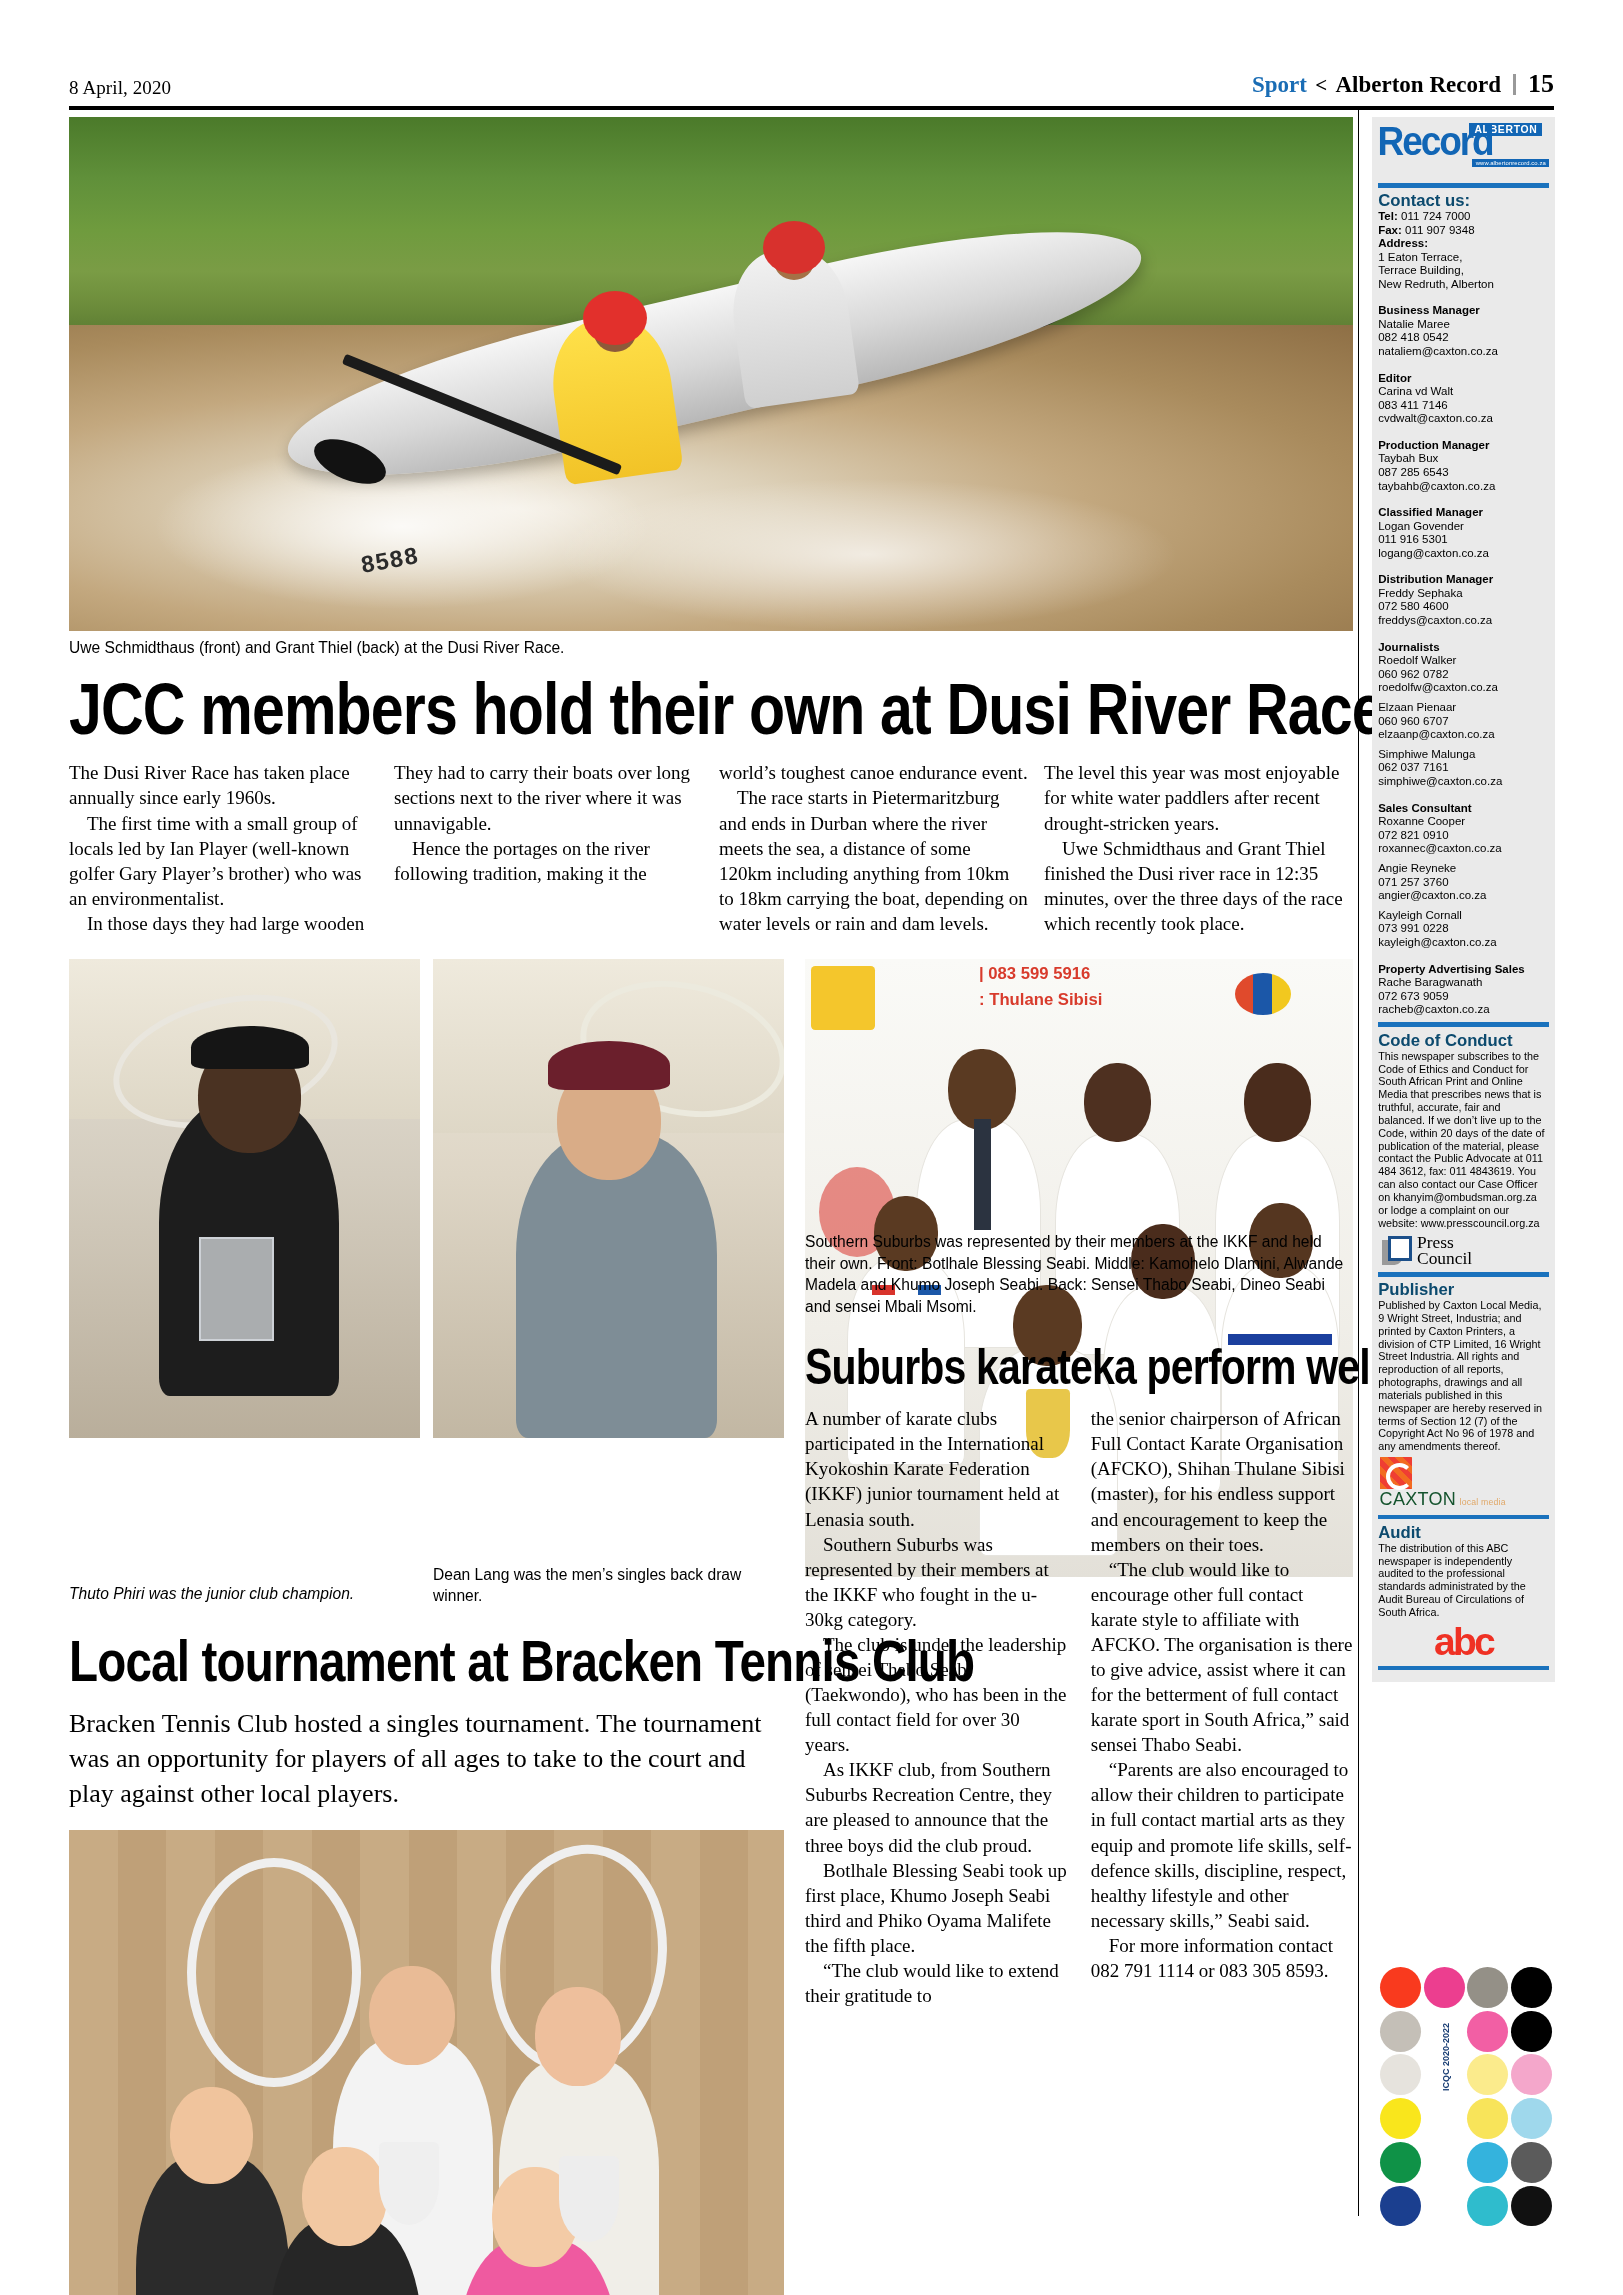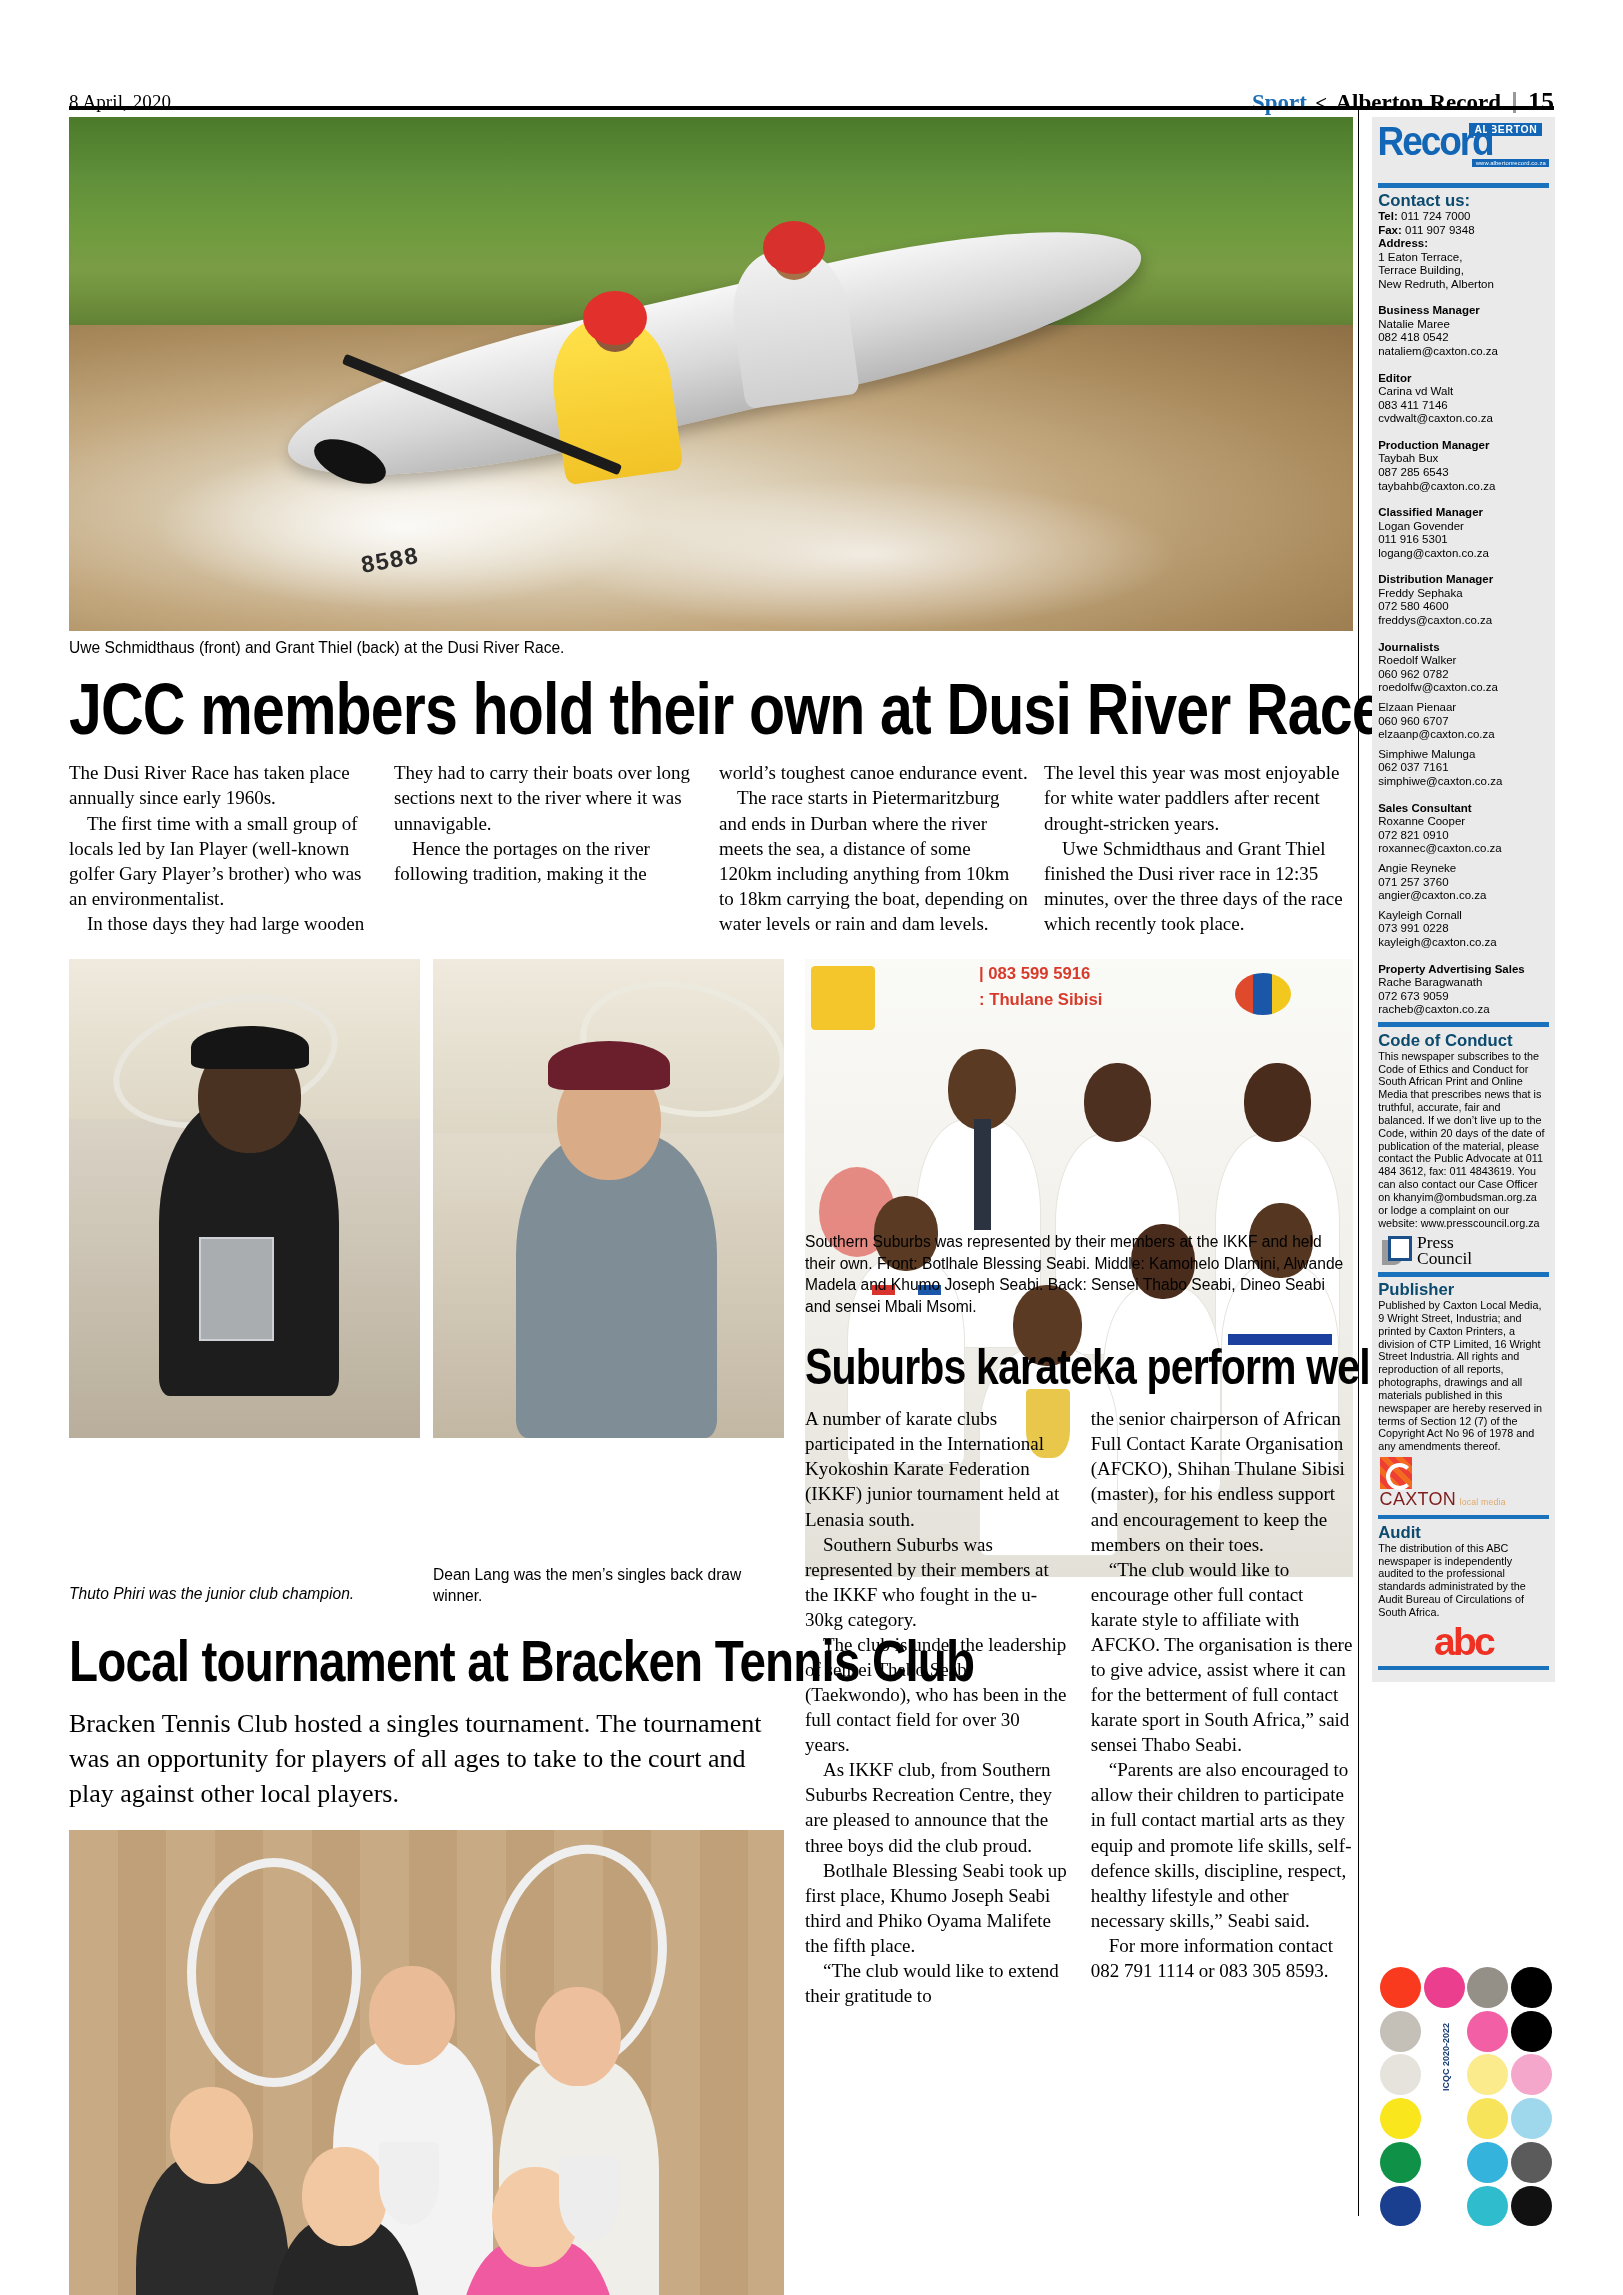--- a/index.html
+++ b/index.html
@@ -9,21 +9,21 @@
     font-family: "Liberation Serif", serif;
     color: #000;
     position: relative;
     overflow: hidden;
   }
   .page { position: absolute; inset: 0; }
 
   
   .masthead-row {
     position: absolute; left: 69px; top: 57px; width: 1485px; height: 42px;
-    display: flex; align-items: center; justify-content: space-between; margin-top: 24px;
+    display: flex; align-items: flex-end; justify-content: space-between;
   }
   .dateline { font-size: 19px; letter-spacing: 0.1px; }
   .folio { display: flex; align-items: baseline; gap: 8.3px; font-size: 23px; font-weight: bold; }
   .folio .sport { color: #1a6db5; }
   .folio .chev { color: #000; font-size: 21px; }
   .folio .pub { color: #000; font-weight: bold; }
   .folio .rule { display:inline-block; width:2.1px; height:21px; background:#999; margin:0 4.2px; position:relative; top:2.8px; }
   .folio .pageno { font-size: 26px; font-weight: bold; }
   .head-rule {
     position: absolute; left: 69px; top: 106px; width: 1485px; height: 4.2px; background: #000;
@@ -159,21 +159,21 @@
   .pc-text .p1t { font-size:17.4px; }
   .pc-text .p2t { font-size:17.4px; }
 
   .caxton { margin:3.5px 0 1.4px 1.4px; }
   .cx-mark { width:32px; height:32px; background:
       repeating-linear-gradient(45deg,#f26b21 0 5.6px,#ef3e33 5.6px 11px); position:relative; }
   .cx-mark::after {
     content:""; position:absolute; left:6.2px; top:6.2px; width:19.4px; height:19.4px;
     border:4.9px solid #fff; border-radius:50%; border-right-color:transparent;
   }
-  .cx-word { font-family:"Liberation Sans",sans-serif; font-size:18px; letter-spacing:0.3px; color:#7f1d1d; }
+  .cx-word { font-family:"Liberation Sans",sans-serif; font-size:18px; letter-spacing:0.3px; color:#14532d; }
   .cx-sub { font-size:8.7px; color:#e0a868; letter-spacing:0.2px; }
 
   .abc-logo { font-family:"Liberation Sans",sans-serif; font-weight:bold; font-size:39px;
      color:#ef3124; text-align:center; letter-spacing:-2.8px; line-height:1; margin-top:2.8px; }
 
   
   .colorchart { position:absolute; left:1380px; top:1967px; width:172px; height:250px; background:#fff; }
   .cc-grid { display:grid; grid-template-columns:repeat(4,1fr); gap:2.8px; }
   .dot { width:100%; padding-top:100%; border-radius:50%; }
   .cc-label { position:absolute; left:61px; top:124px; width:46px;

